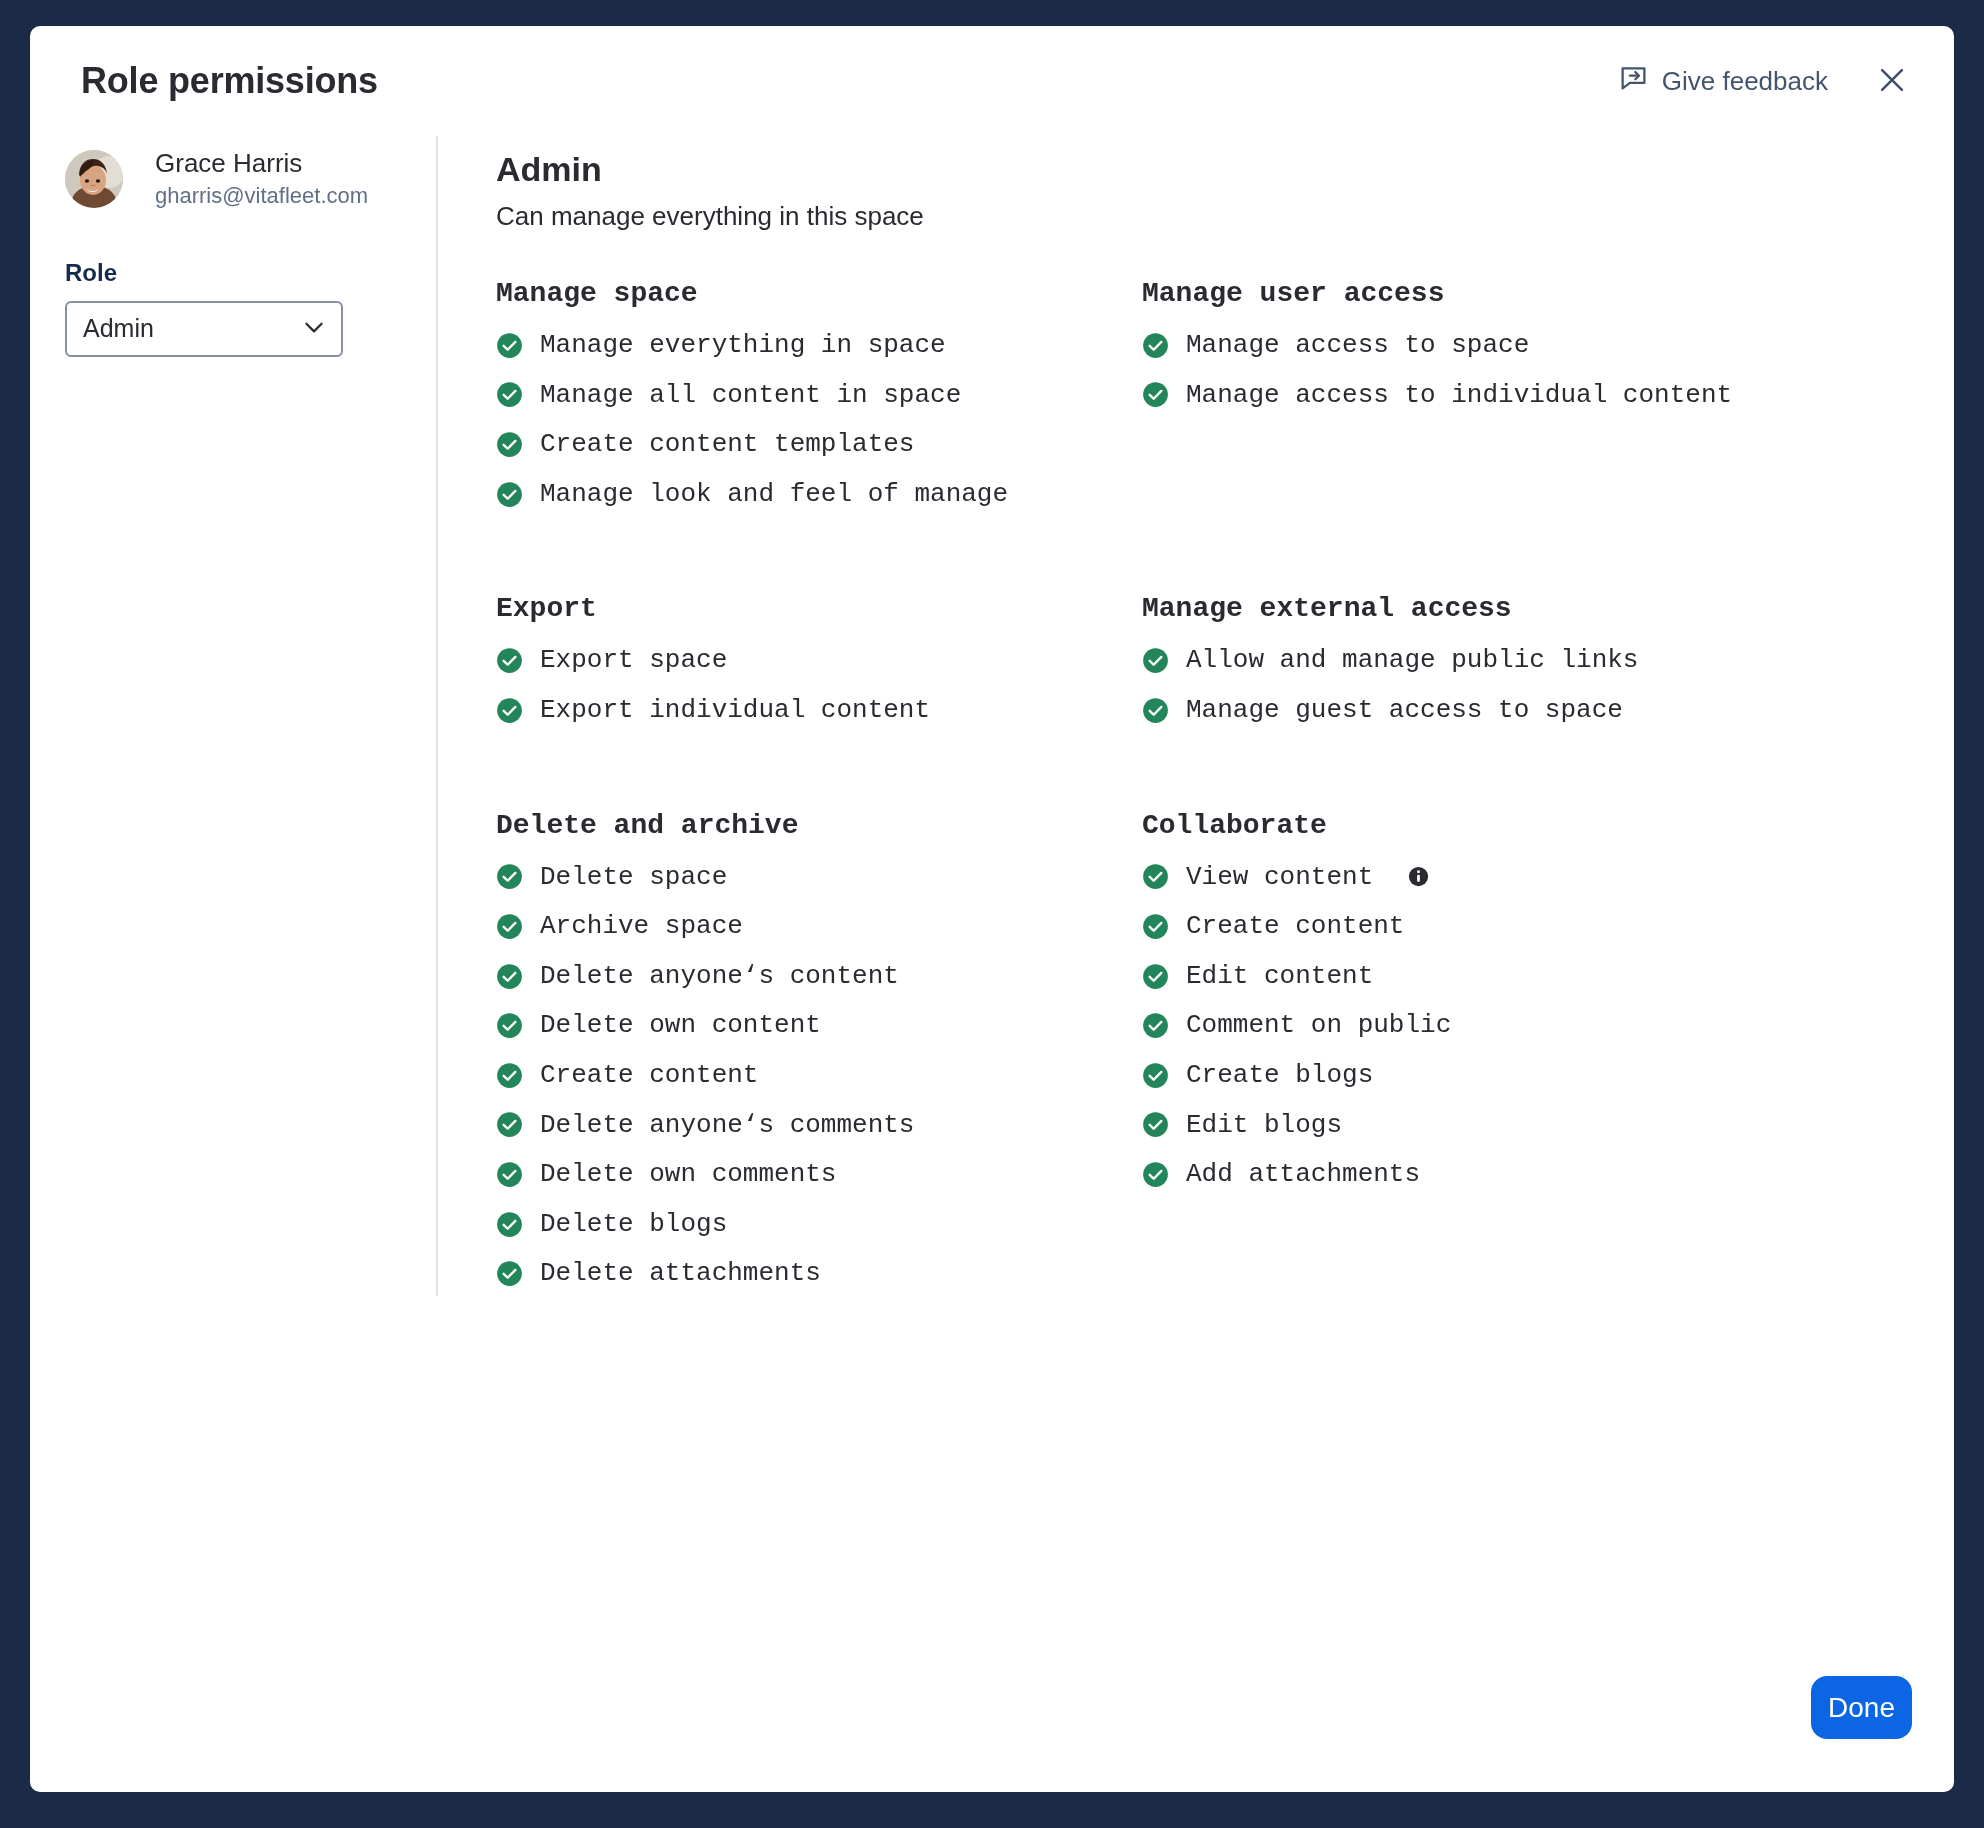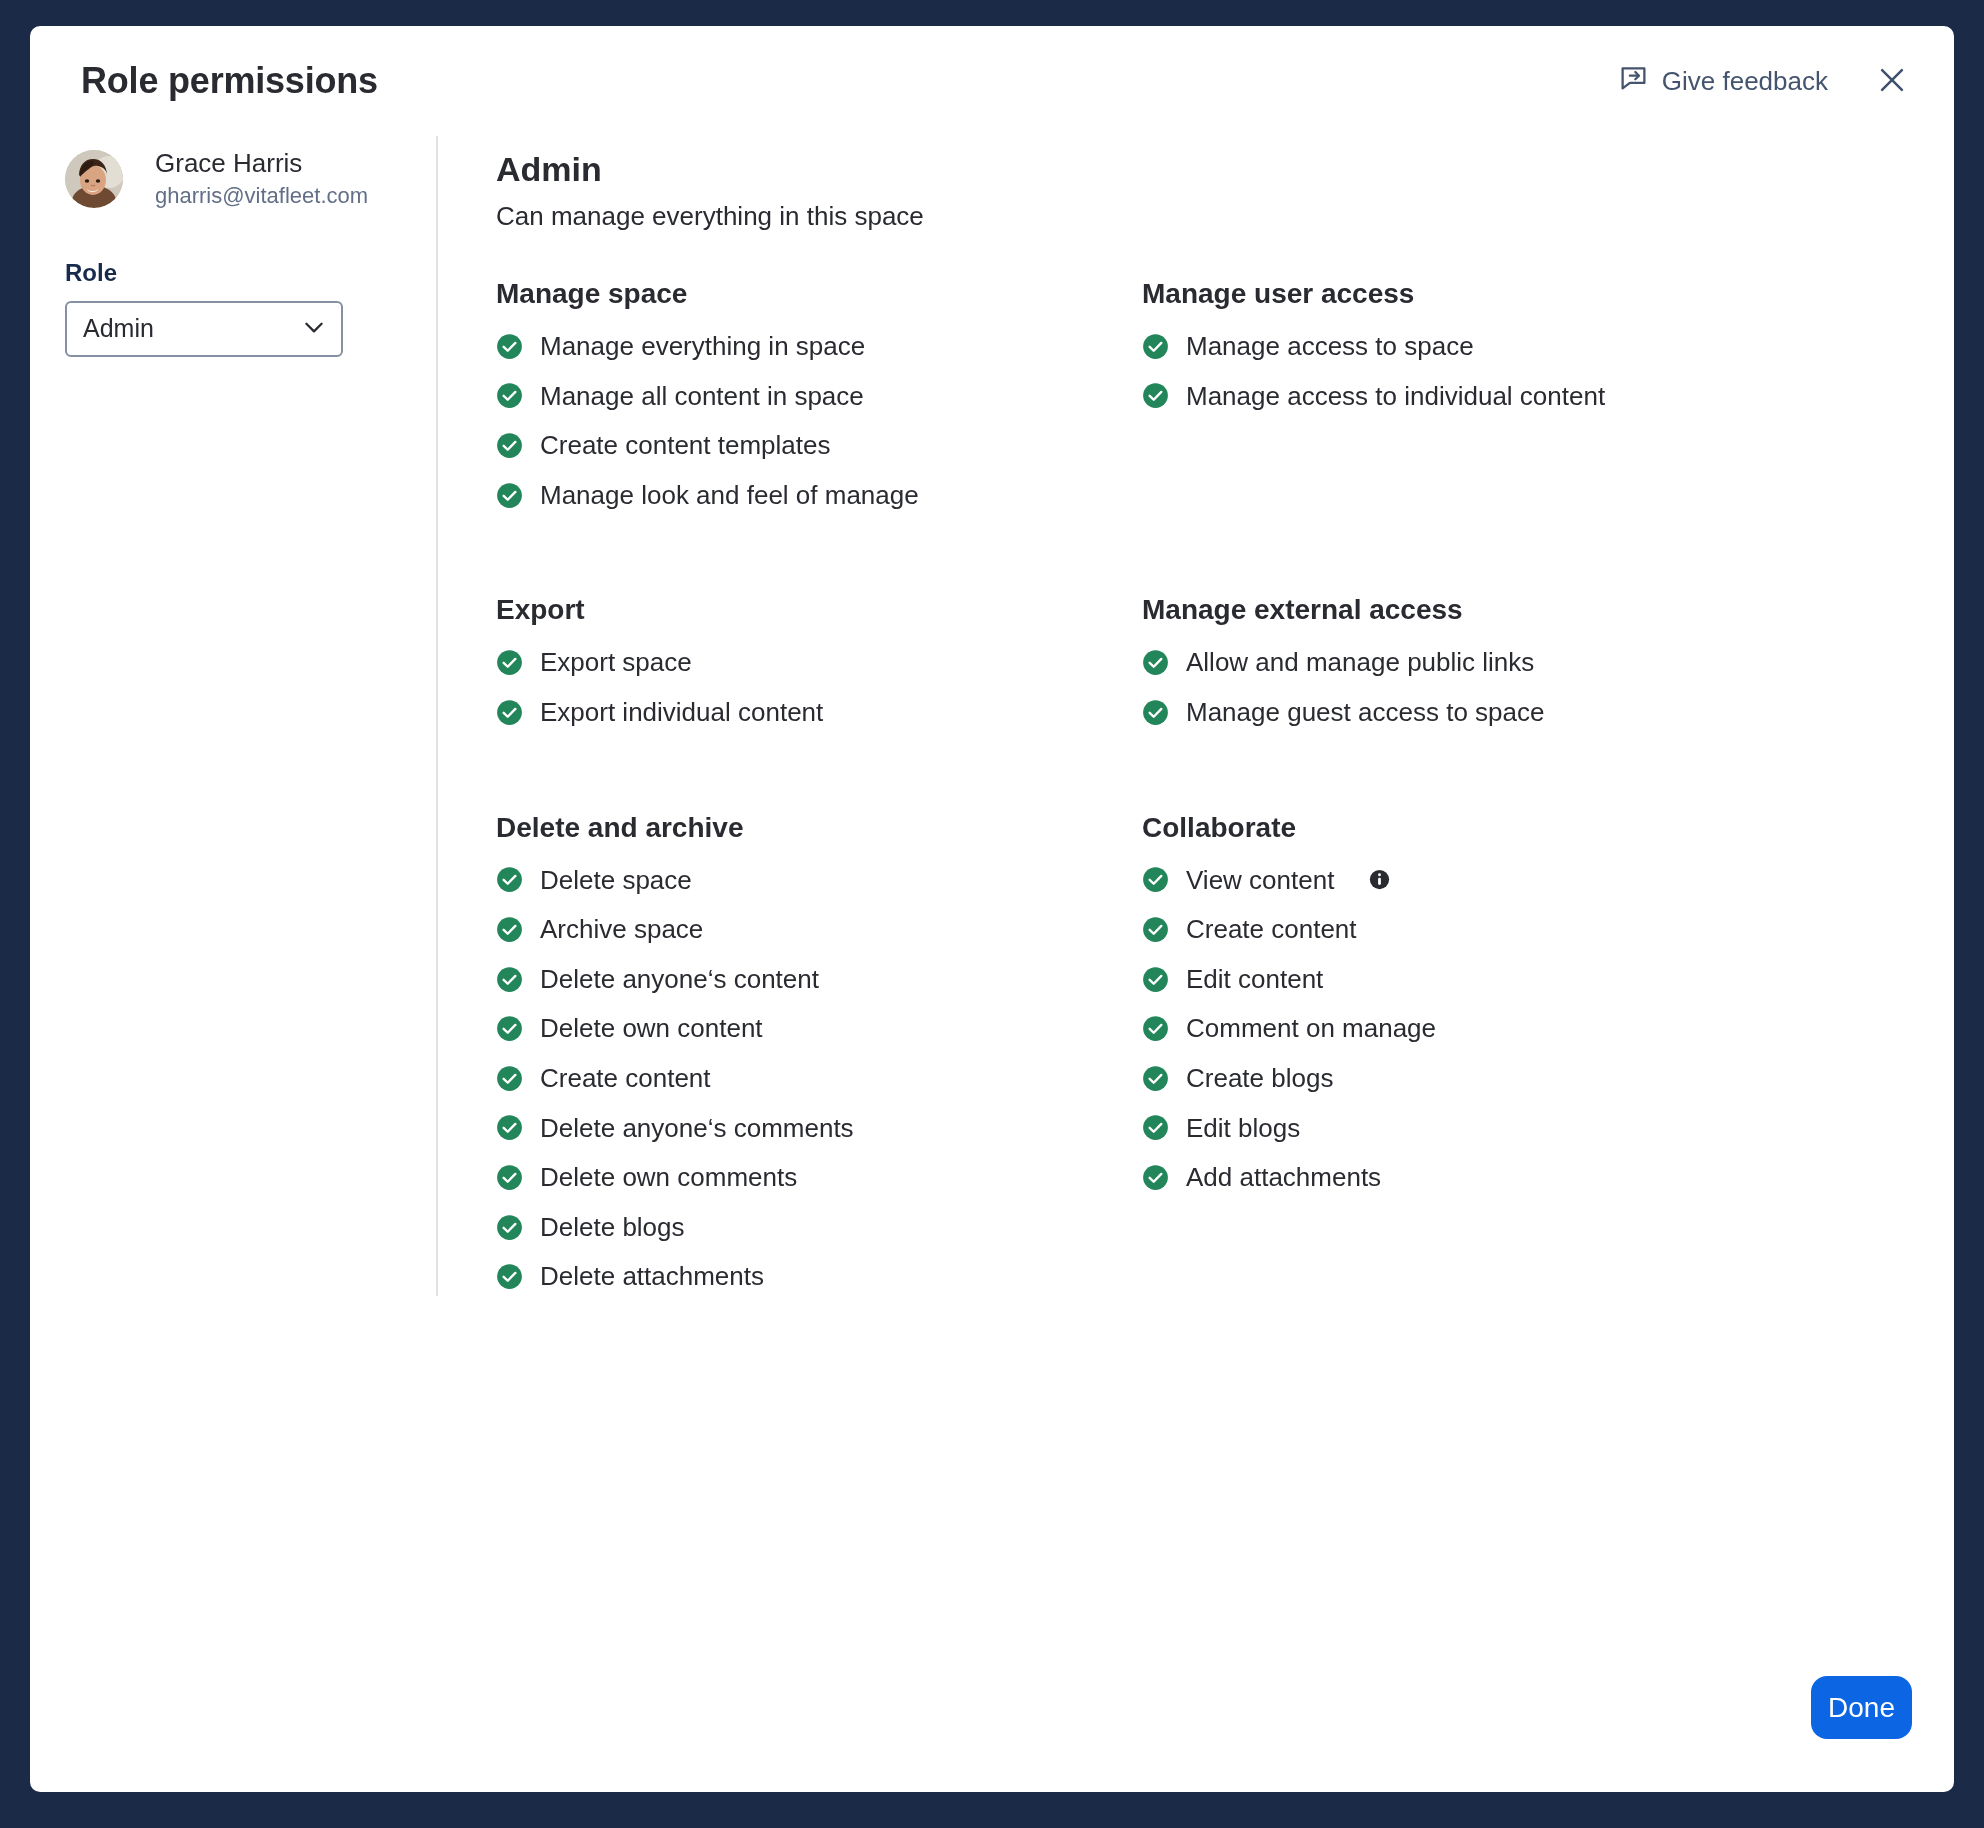--- a/index.html
+++ b/index.html
@@ -176,21 +176,21 @@
     color: #292b31;
     margin-top: 12px;
   }
 
   .groups-grid {
     margin-top: 46px;
     display: grid;
     grid-template-columns: 646px 1fr;
     column-gap: 0px;
   }
-  .group-block { break-inside: avoid; }
+  .group-block { break-inside: avoid; font-family: Liberation Mono, monospace; }
 
   .group-title {
     font-size: 28px;
     font-weight: bold;
     color: #292b31;
     margin-bottom: 22px;
   }
   .perm-list { list-style: none; margin: 0; padding: 0; }
   .perm-item {
     display: flex;
@@ -540,21 +540,21 @@
                   </span>
                   <span class="perm-label">Edit content</span>
                 </li>
                 <li class="perm-item">
                   <span style="display: flex; flex: 0 0 27px;">
                     <svg class="check-icon" viewBox="0 0 24 24" xmlns="http://www.w3.org/2000/svg">
                       <circle cx="12" cy="12" r="11" fill="#22865a"></circle>
                       <path d="M6.8 12.3l3.6 3.5 6.8-7" fill="none" stroke="#ffffff" stroke-width="2.1" stroke-linecap="round" stroke-linejoin="round"></path>
                     </svg>
                   </span>
-                  <span class="perm-label">Comment on manage</span>
+                  <span class="perm-label">Comment on public</span>
                 </li>
                 <li class="perm-item">
                   <span style="display: flex; flex: 0 0 27px;">
                     <svg class="check-icon" viewBox="0 0 24 24" xmlns="http://www.w3.org/2000/svg">
                       <circle cx="12" cy="12" r="11" fill="#22865a"></circle>
                       <path d="M6.8 12.3l3.6 3.5 6.8-7" fill="none" stroke="#ffffff" stroke-width="2.1" stroke-linecap="round" stroke-linejoin="round"></path>
                     </svg>
                   </span>
                   <span class="perm-label">Create blogs</span>
                 </li>

